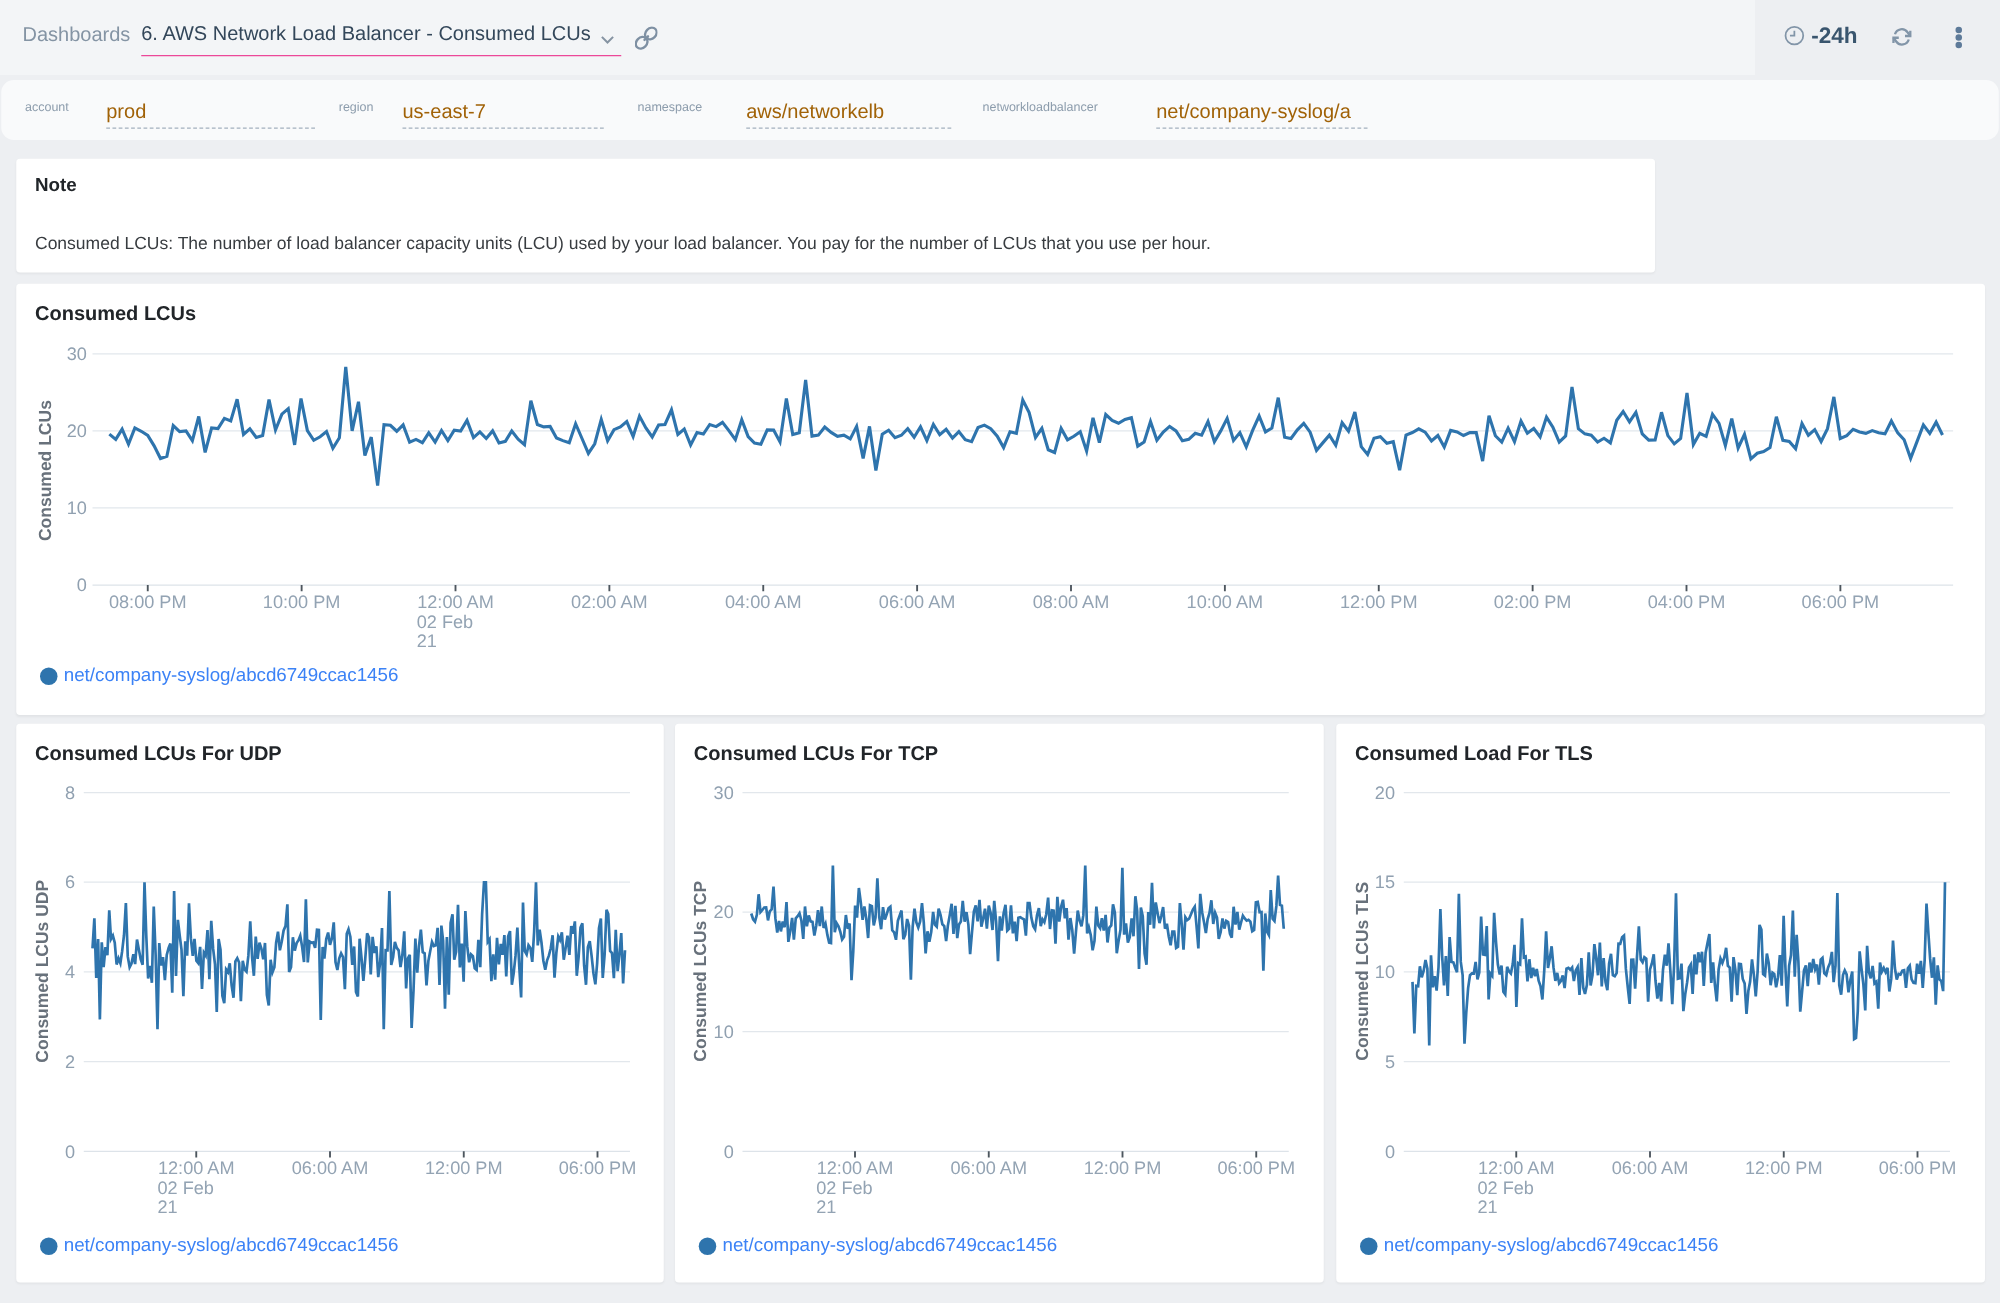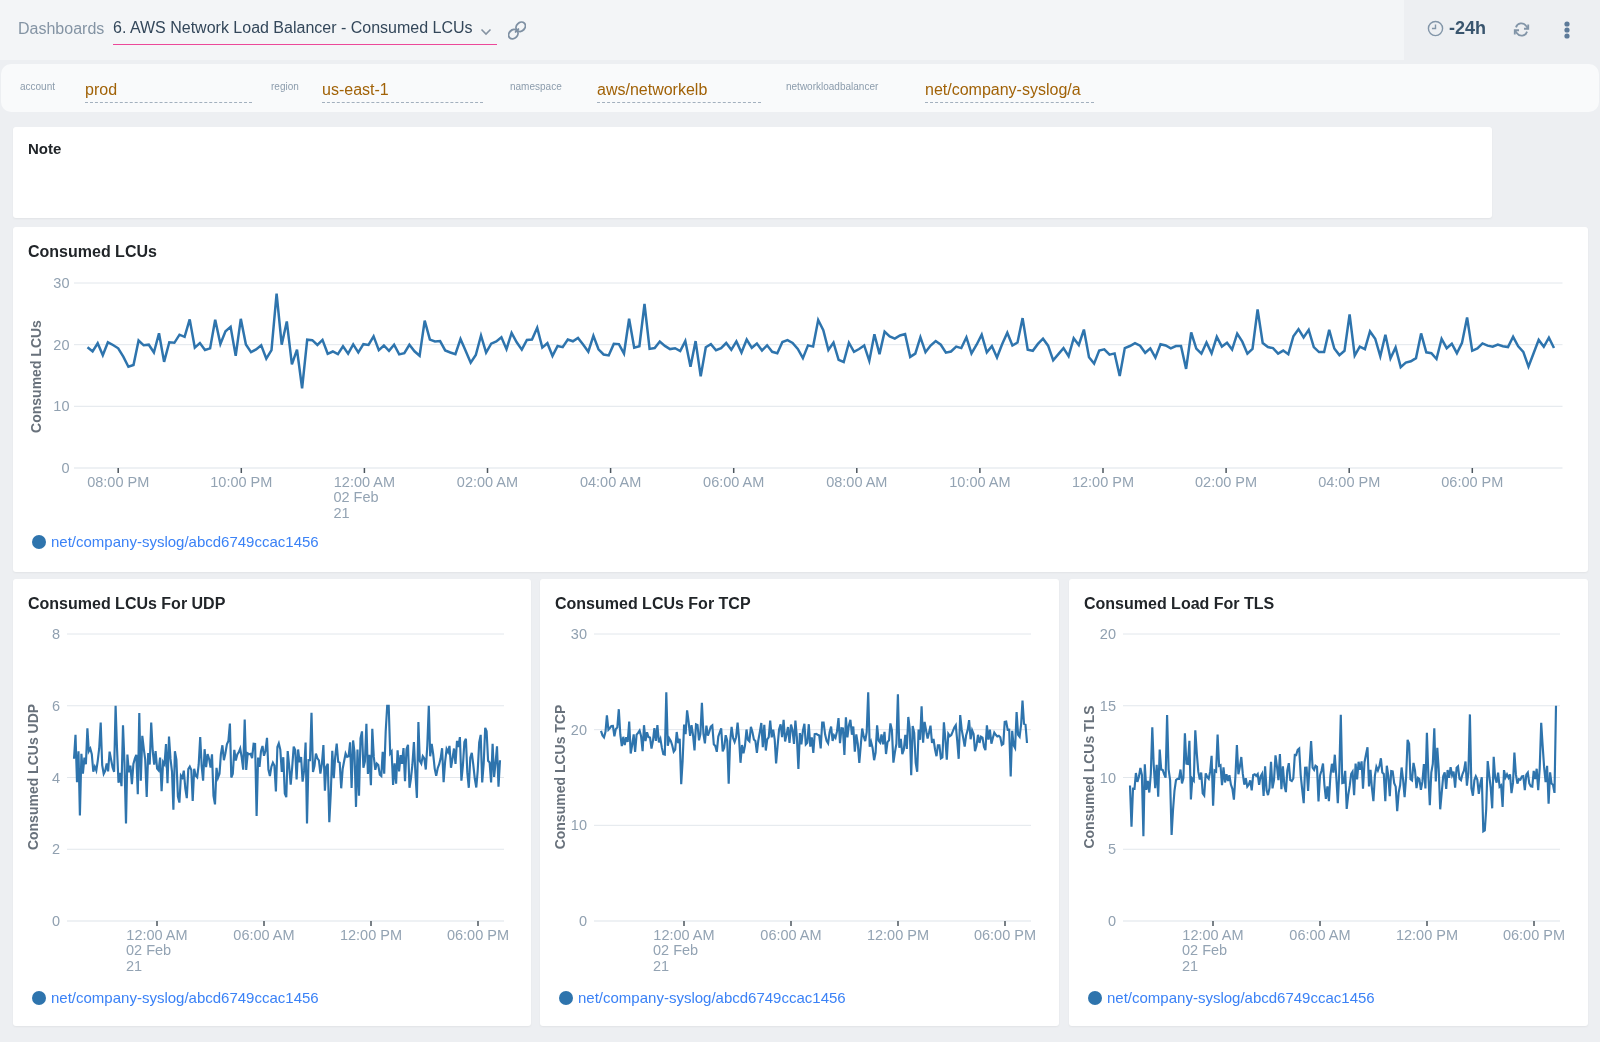--- a/index.html
+++ b/index.html
@@ -56,28 +56,29 @@
   <svg class="tr-dots" width="8" height="22" viewBox="0 0 8 22" fill="#5d7a99">
     <circle cx="4" cy="5" r="2.6"></circle>
       <circle cx="4" cy="11" r="2.6"></circle>
       <circle cx="4" cy="17" r="2.6"></circle>
   </svg>
 </div>
 <div class="filterbar"></div>
 <span class="flabel" style="left:20px">account</span>
 <span class="fvalue" style="left:85px; width:167px;">prod</span>
 <span class="flabel" style="left:271px">region</span>
-<span class="fvalue" style="left:322px; width:161px;">us-east-1</span>
+<span class="fvalue" style="left:322px; width:161px;">us-east-7</span>
 <span class="flabel" style="left:510px">namespace</span>
 <span class="fvalue" style="left:597px; width:164px;">aws/networkelb</span>
 <span class="flabel" style="left:786px">networkloadbalancer</span>
 <span class="fvalue" style="left:909px; width:169px;margin-left:16px;">net/company-syslog/a</span>
 
-<div class="panel" style="left:13px; top:127px; width:1479px; height:91px;">
+<div class="panel" style="left:13px; top:127px; width:1311px; height:91px;">
   <div class="ptitle" style="font-size:15px; top:13px;">Note</div>
+  <div class="ndesc">Consumed LCUs: The number of load balancer capacity units (LCU) used by your load balancer. You pay for the number of LCUs that you use per hour.</div>
 </div>
 
 <div class="panel" style="left:13px; top:227px; width:1575px; height:345px;">
   <svg width="1575" height="345" viewBox="0 0 1575 345" font-family="Liberation Sans, sans-serif">
       <line x1="61.0" y1="56.0" x2="1549.5" y2="56.0" stroke="#e2e7ec" stroke-width="1"></line>
       <line x1="61.0" y1="117.7" x2="1549.5" y2="117.7" stroke="#e2e7ec" stroke-width="1"></line>
       <line x1="61.0" y1="179.3" x2="1549.5" y2="179.3" stroke="#e2e7ec" stroke-width="1"></line>
       <text x="56.5" y="61.0" text-anchor="end" font-size="14.5" fill="#90a0b0">30</text>
       <text x="56.5" y="122.7" text-anchor="end" font-size="14.5" fill="#90a0b0">20</text>
       <text x="56.5" y="184.3" text-anchor="end" font-size="14.5" fill="#90a0b0">10</text>

